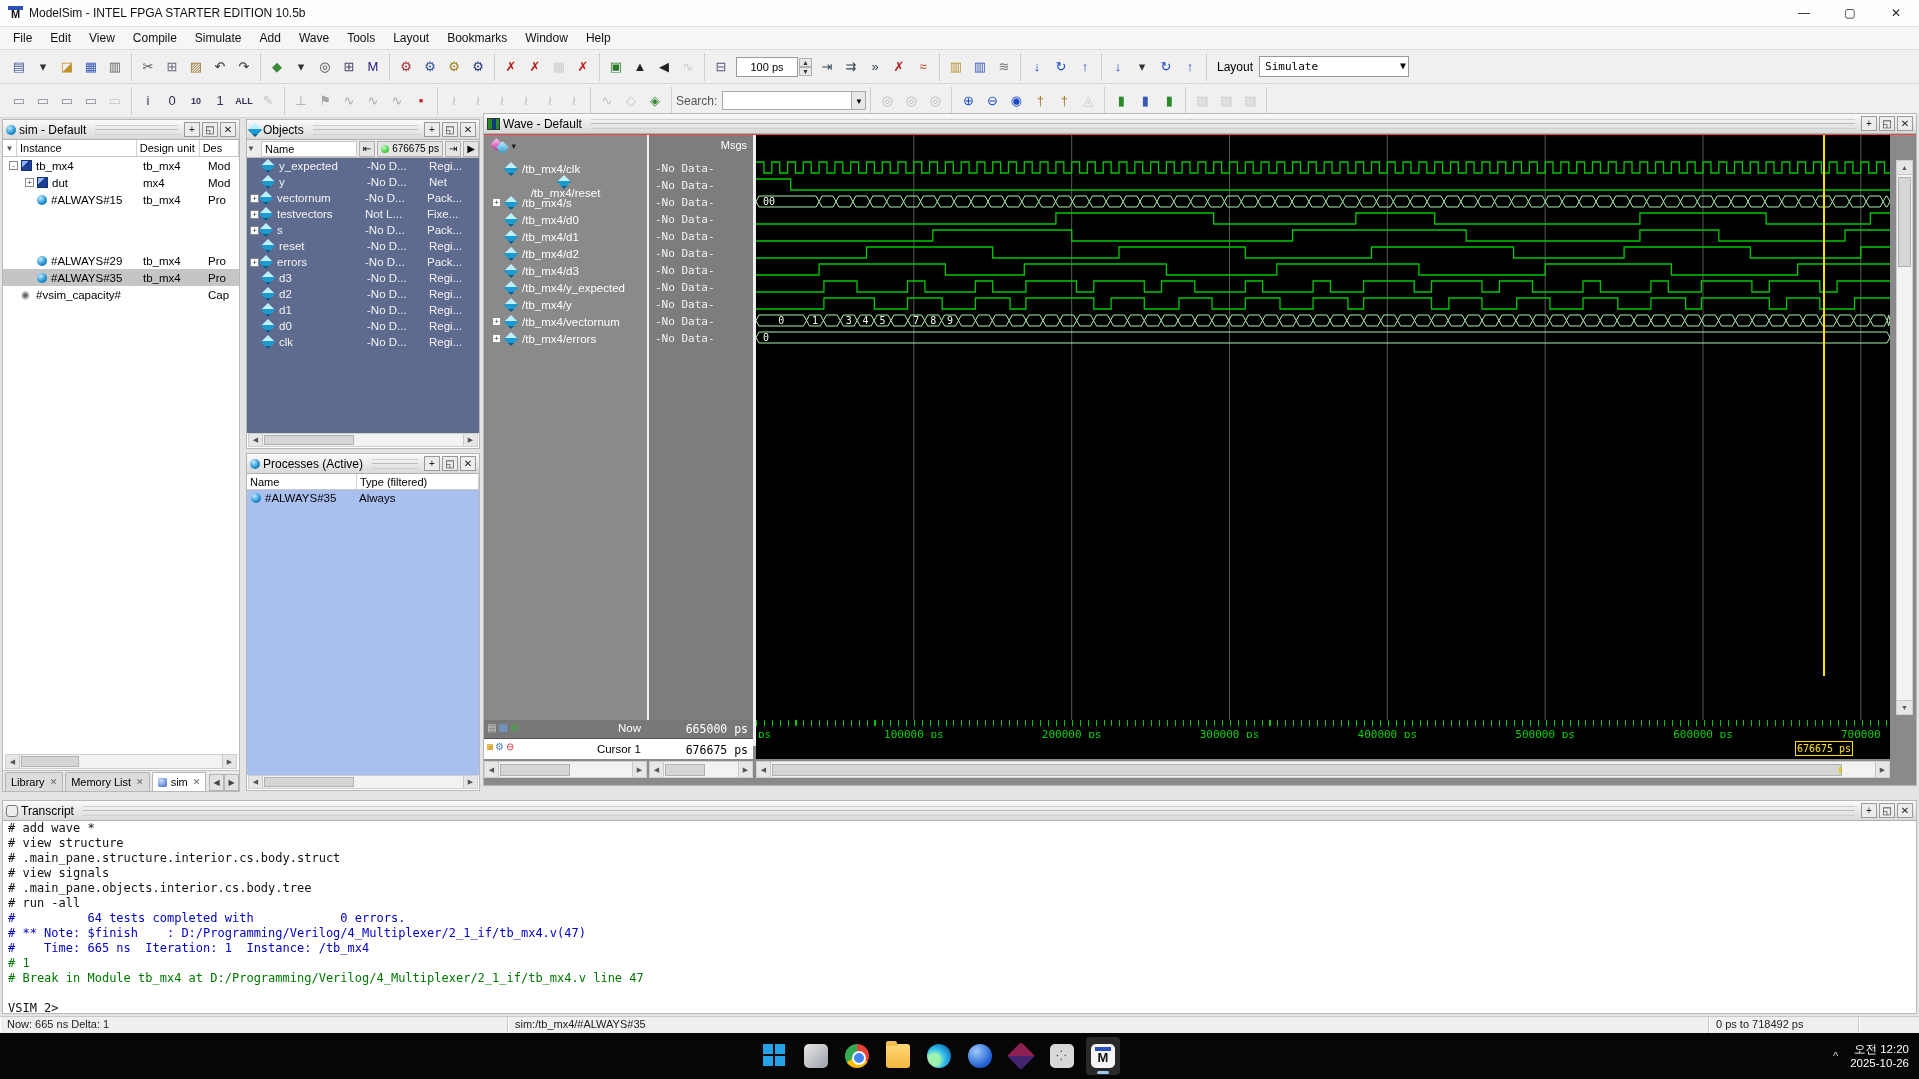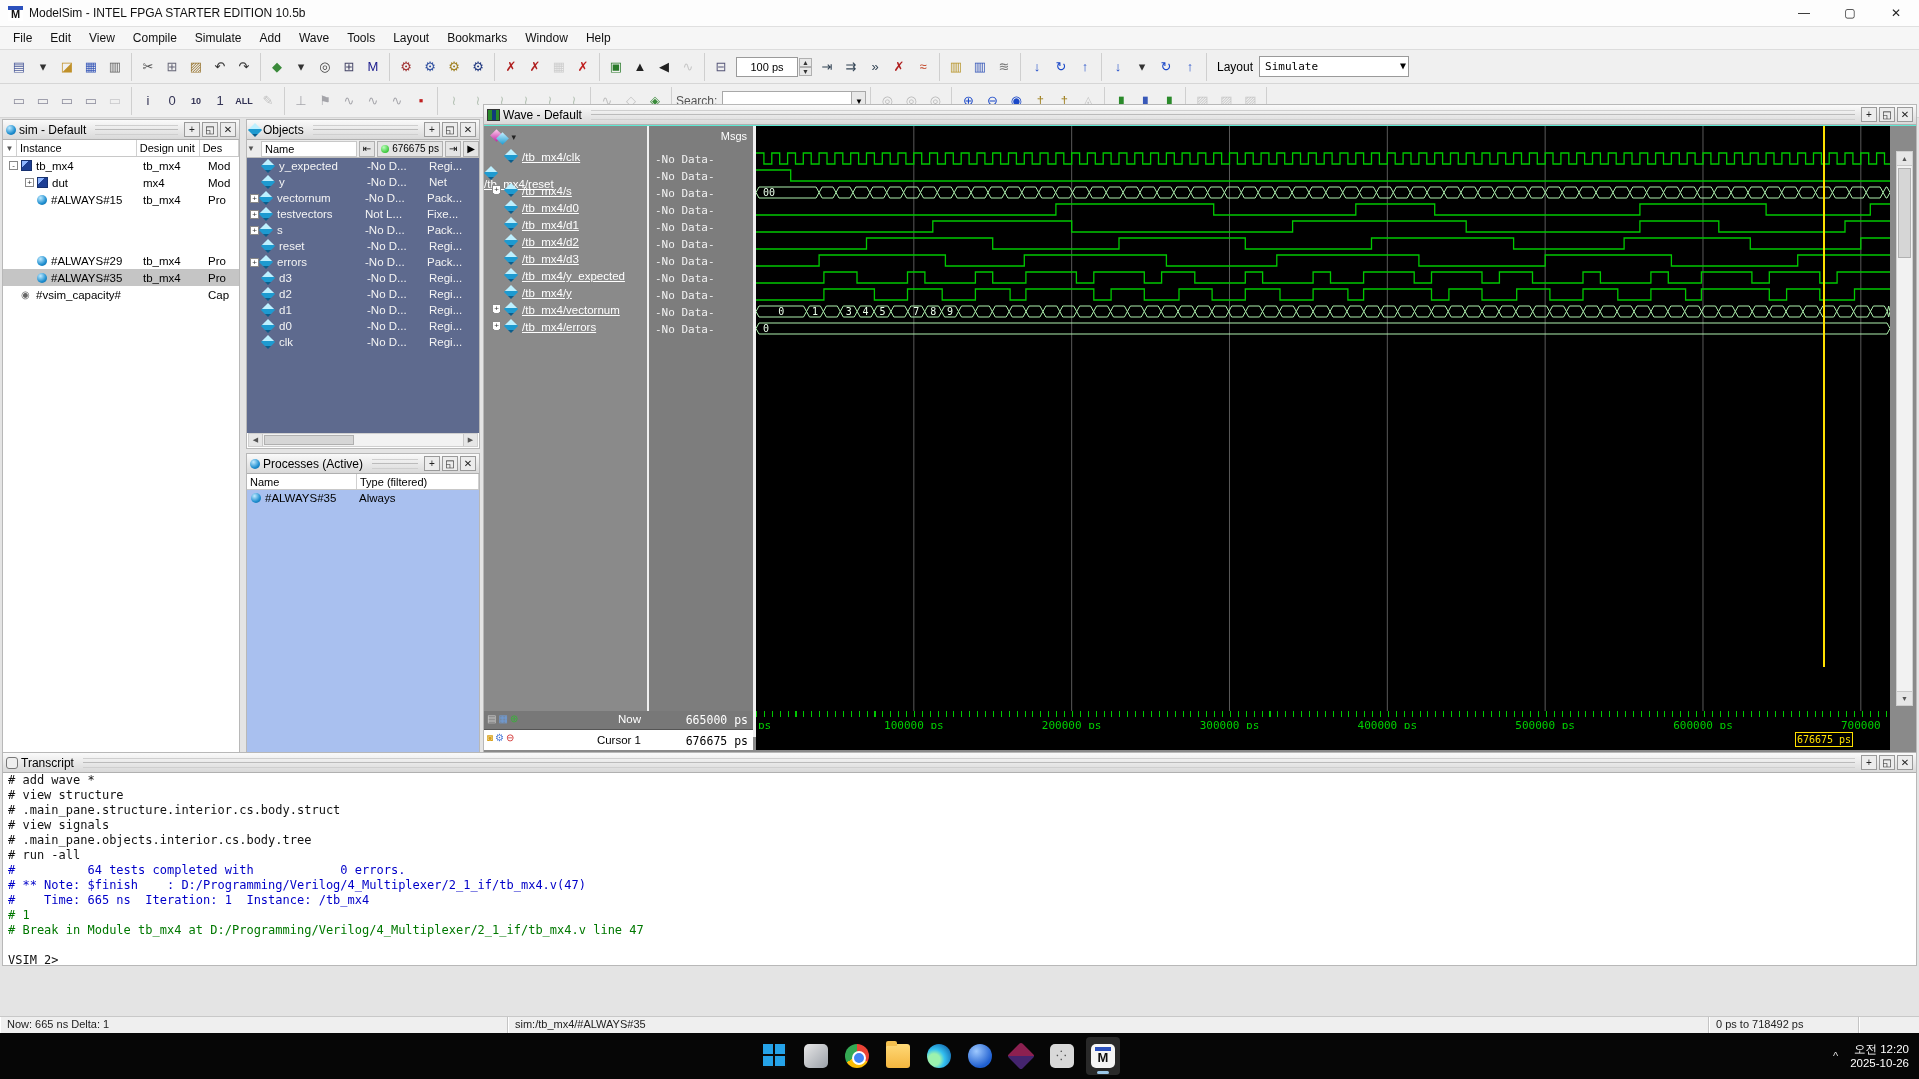--- a/index.html
+++ b/index.html
@@ -94,21 +94,21 @@
   #proc-list { position:absolute; left:0; top:36px; right:0; bottom:15px; background:#a9c0ef; font-size:11.5px; overflow:hidden; }
   .proc-row { height:16px; display:flex; align-items:center; position:relative; }
   .proc-type { position:absolute; left:112px; }
 
   
   #wave-body { position:absolute; left:0; top:21px; right:0; bottom:0; background:#8a8a8a; overflow:hidden; }
   #wnames { position:absolute; left:0; top:0; width:163px; bottom:65px; background:#8a8a8a; }
   #wvalues { position:absolute; left:165px; top:0; width:104px; bottom:65px; background:#7d7d7d; }
   .wsep { position:absolute; top:0; bottom:39px; width:2px; background:#f0f0f0; }
   #wavearea { position:absolute; left:272px; top:0; width:1134px; bottom:65px; background:#000; }
-  .wname-row { position:absolute; left:0; height:17px; display:flex; align-items:flex-start; color:#fff; font-size:11.5px; white-space:nowrap; width:163px;text-decoration:underline; }
+  .wname-row { position:absolute; left:0; height:17px; display:flex; align-items:center; color:#fff; font-size:11.5px; white-space:nowrap; width:163px; }
   .wval-row { position:absolute; left:0; height:17px; display:flex; align-items:center; color:#f2f2f2; font-size:11px; padding-left:6px; font-family:"DejaVu Sans Mono",monospace; }
   #msgs-hdr { position:absolute; right:6px; top:4px; color:#fff; font-size:11px; }
   #wtree-icon { position:absolute; left:6px; top:3px; width:26px; height:16px; color:#fff; }
   #wtree-icon .d1 { position:absolute; left:2px; top:2px; width:9px; height:9px; transform:rotate(45deg); background:linear-gradient(135deg,#ffd0f0,#c026a0); }
   #wtree-icon .d2 { position:absolute; left:8px; top:5px; width:9px; height:9px; transform:rotate(45deg); background:linear-gradient(135deg,#c6f0ff,#1e9ad0); }
   #wtree-icon .car { position:absolute; right:0; top:3px; font-size:9px; color:#222; }
   #ruler { position:absolute; left:272px; width:1134px; height:25px; bottom:40px; background:#000; border-bottom:1px solid #9a9a9a; overflow:hidden; }
   #ruler .ticks { position:absolute; left:0; top:0; width:100%; height:6px;
      background:repeating-linear-gradient(90deg,#00c800 0 1px,#0000 1px 7.9px); }
   .rlabel { position:absolute; top:8px; color:#00d200; font-size:11px; font-family:"DejaVu Sans Mono",monospace; transform:translateX(-50%); }
@@ -560,21 +560,21 @@
           <span class="proc-type">Always</span>
         </div>
       </div>
     <div class="sb" style="left:1px;right:1px;bottom:1px;height:14px;">
       <div class="arr">◀</div>
       <div class="thumb" style="width:90px"></div>
       <div class="arr r">▶</div>
     </div>
   </div>
 
-  <div class="panel" id="wave-panel" style="left:483px;top:104px;width:1434px;height:673px;background:#5eead4;">
+  <div class="panel" id="wave-panel" style="left:483px;top:113px;width:1434px;height:673px;background:#ef4444;">
     <div class="phead">
       <div style="width:13px;height:12px;background:linear-gradient(90deg,#2a8a2a 0 4px,#103a7a 4px 8px,#2a8a2a 8px);border:1px solid #333;"></div>
       <span class="ptitle">Wave - Default</span>
       <div class="grip"></div>
       <div class="pbtns">
         <div class="pbtn">+</div>
         <div class="pbtn">◱</div>
         <div class="pbtn">✕</div>
       </div>
     </div>
@@ -861,21 +861,21 @@
           <div class="arr">◀</div>
           <div class="thumb" style="width:1070px;position:relative;">
               <div class="ylwtick" style="left:1066px"></div>
             </div>
           <div class="arr r">▶</div>
         </div>
       </div>
     </div>
   </div>
 
-  <div class="panel" id="transcript-panel" style="left:2px;top:752px;width:1915px;height:214px;">
+  <div class="panel" id="transcript-panel" style="left:2px;top:800px;width:1915px;height:214px;">
     <div class="phead">
       <div style="width:12px;height:12px;border:1px solid #777;border-radius:3px;background:#eee;"></div>
       <span class="ptitle">Transcript</span>
       <div class="grip"></div>
       <div class="pbtns">
         <div class="pbtn">+</div>
         <div class="pbtn">◱</div>
         <div class="pbtn">✕</div>
       </div>
     </div>

